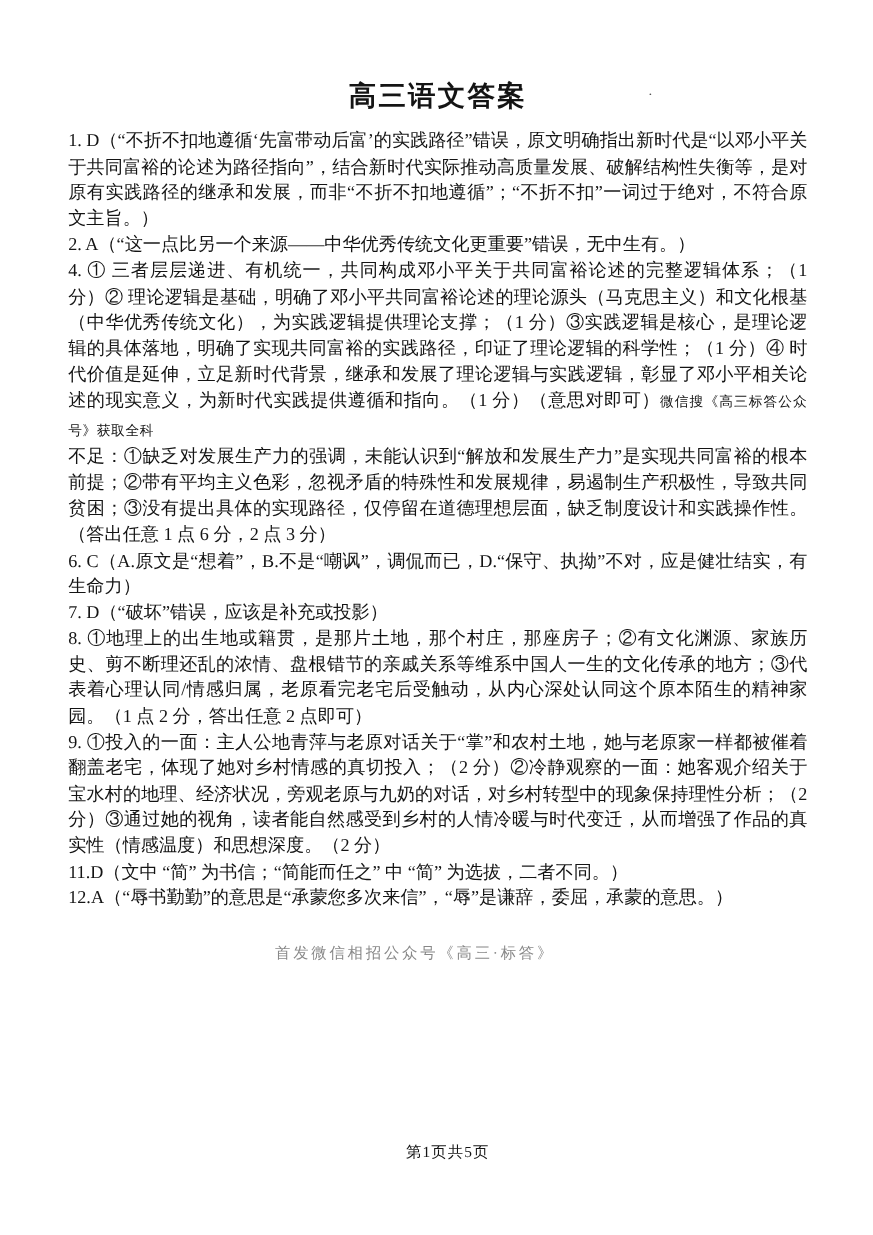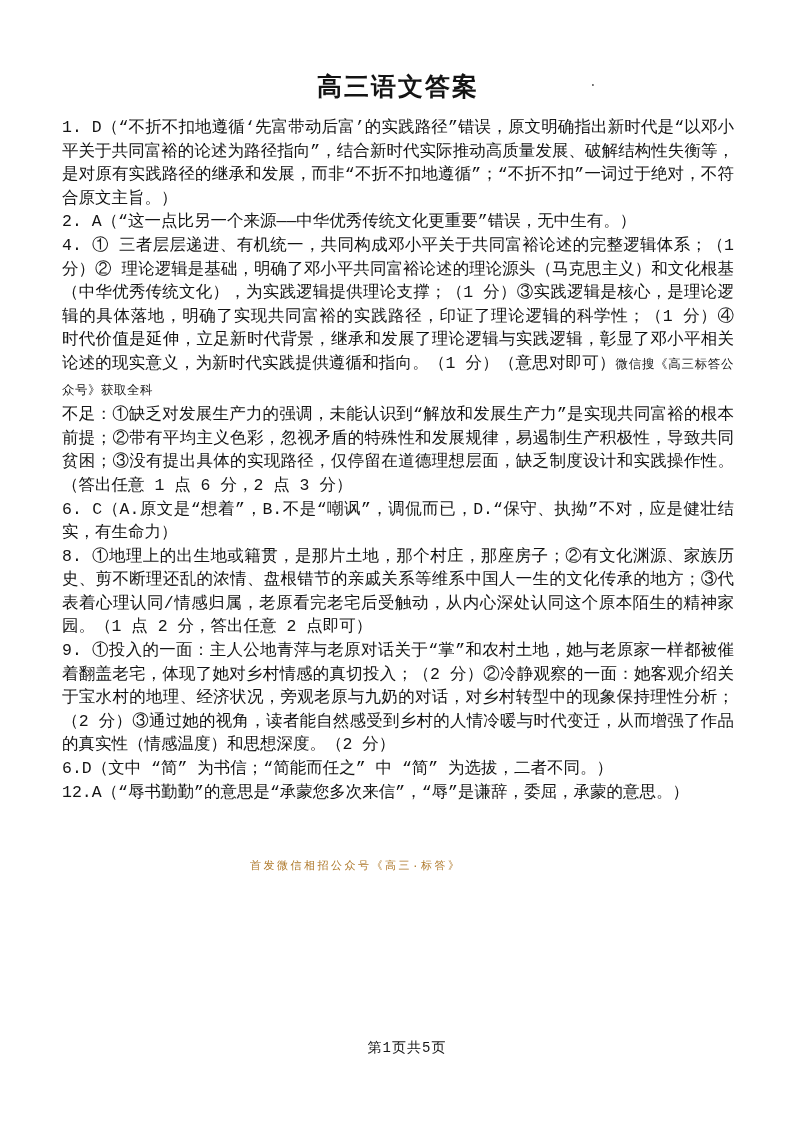--- a/index.html
+++ b/index.html
@@ -1,15 +1,15 @@
 <!DOCTYPE html>
 <html lang="zh"><head>
 <meta charset="utf-8">
 <style>
-  * { margin: 0; padding: 0; box-sizing: border-box; font-family: Liberation Mono, monospace; }
+  * { margin: 0; padding: 0; box-sizing: border-box; }
   html, body { background: #e9e9e9; }
   .page {
     position: relative;
     width: 794px;
     height: 1123px;
     margin: 0 auto;
     background: #ffffff;
     color: #141414;
     font-family: "Liberation Serif", serif;
     overflow: hidden;
@@ -31,22 +31,22 @@
     word-break: break-all;
   }
   .inline-note {
     font-size: 12.5px;
     letter-spacing: 0.5px;
   }
   .watermark {
     position: absolute;
     left: 250px;
     top: 858px;
-    color: #a16207;
-    font-size: 11px;
+    color: #737373;
+    font-size: 14px;
     letter-spacing: 2.5px;
     opacity: 0.85;
     white-space: nowrap;
     pointer-events: none;
   }
   .stray-mark {
     position: absolute;
     left: 589px;
     top: 78px;
     font-size: 13px;
@@ -73,23 +73,24 @@
 
     <h1 class="doc-title">高三语文答案</h1>
 
     <p class="ans">1. D（“不折不扣地遵循‘先富带动后富’的实践路径”错误，原文明确指出新时代是“以邓小平关于共同富裕的论述为路径指向”，结合新时代实际推动高质量发展、破解结构性失衡等，是对原有实践路径的继承和发展，而非“不折不扣地遵循”；“不折不扣”一词过于绝对，不符合原文主旨。）</p>
     <p class="ans">2. A（“这一点比另一个来源——中华优秀传统文化更重要”错误，无中生有。）</p>
 
     <p class="ans"><span>4. ① 三者层层递进、有机统一，共同构成邓小平关于共同富裕论述的完整逻辑体系；（1 分）② 理论逻辑是基础，明确了邓小平共同富裕论述的理论源头（马克思主义）和文化根基（中华优秀传统文化），为实践逻辑提供理论支撑；（1 分）③实践逻辑是核心，是理论逻辑的具体落地，明确了实现共同富裕的实践路径，印证了理论逻辑的科学性；（1 分）④ 时代价值是延伸，立足新时代背景，继承和发展了理论逻辑与实践逻辑，彰显了邓小平相关论述的现实意义，为新时代实践提供遵循和指向。（1 分）（意思对即可）</span><span class="inline-note">微信搜《高三标答公众号》获取全科</span></p>
 
     <p class="ans">不足：①缺乏对发展生产力的强调，未能认识到“解放和发展生产力”是实现共同富裕的根本前提；②带有平均主义色彩，忽视矛盾的特殊性和发展规律，易遏制生产积极性，导致共同贫困；③没有提出具体的实现路径，仅停留在道德理想层面，缺乏制度设计和实践操作性。（答出任意 1 点 6 分，2 点 3 分）</p>
     <p class="ans">6. C（A.原文是“想着”，B.不是“嘲讽”，调侃而已，D.“保守、执拗”不对，应是健壮结实，有生命力）</p>
+    <p class="ans">7. D（“破坏”错误，应该是补充或投影）</p>
     <p class="ans">8. ①地理上的出生地或籍贯，是那片土地，那个村庄，那座房子；②有文化渊源、家族历史、剪不断理还乱的浓情、盘根错节的亲戚关系等维系中国人一生的文化传承的地方；③代表着心理认同/情感归属，老原看完老宅后受触动，从内心深处认同这个原本陌生的精神家园。（1 点 2 分，答出任意 2 点即可）</p>
     <p class="ans">9. ①投入的一面：主人公地青萍与老原对话关于“掌”和农村土地，她与老原家一样都被催着翻盖老宅，体现了她对乡村情感的真切投入；（2 分）②冷静观察的一面：她客观介绍关于宝水村的地理、经济状况，旁观老原与九奶的对话，对乡村转型中的现象保持理性分析；（2 分）③通过她的视角，读者能自然感受到乡村的人情冷暖与时代变迁，从而增强了作品的真实性（情感温度）和思想深度。（2 分）</p>
-    <p class="ans">6.D（文中 “简” 为书信；“简能而任之” 中 “简” 为选拔，二者不同。）</p>
+    <p class="ans">11.D（文中 “简” 为书信；“简能而任之” 中 “简” 为选拔，二者不同。）</p>
     <p class="ans">12.A（“辱书勤勤”的意思是“承蒙您多次来信”，“辱”是谦辞，委屈，承蒙的意思。）</p>
 
   </div>
 
   <div class="watermark">首发微信相招公众号《高三·标答》</div>
 
   <div class="footer">第1页共5页</div>
 
 </div>
 

